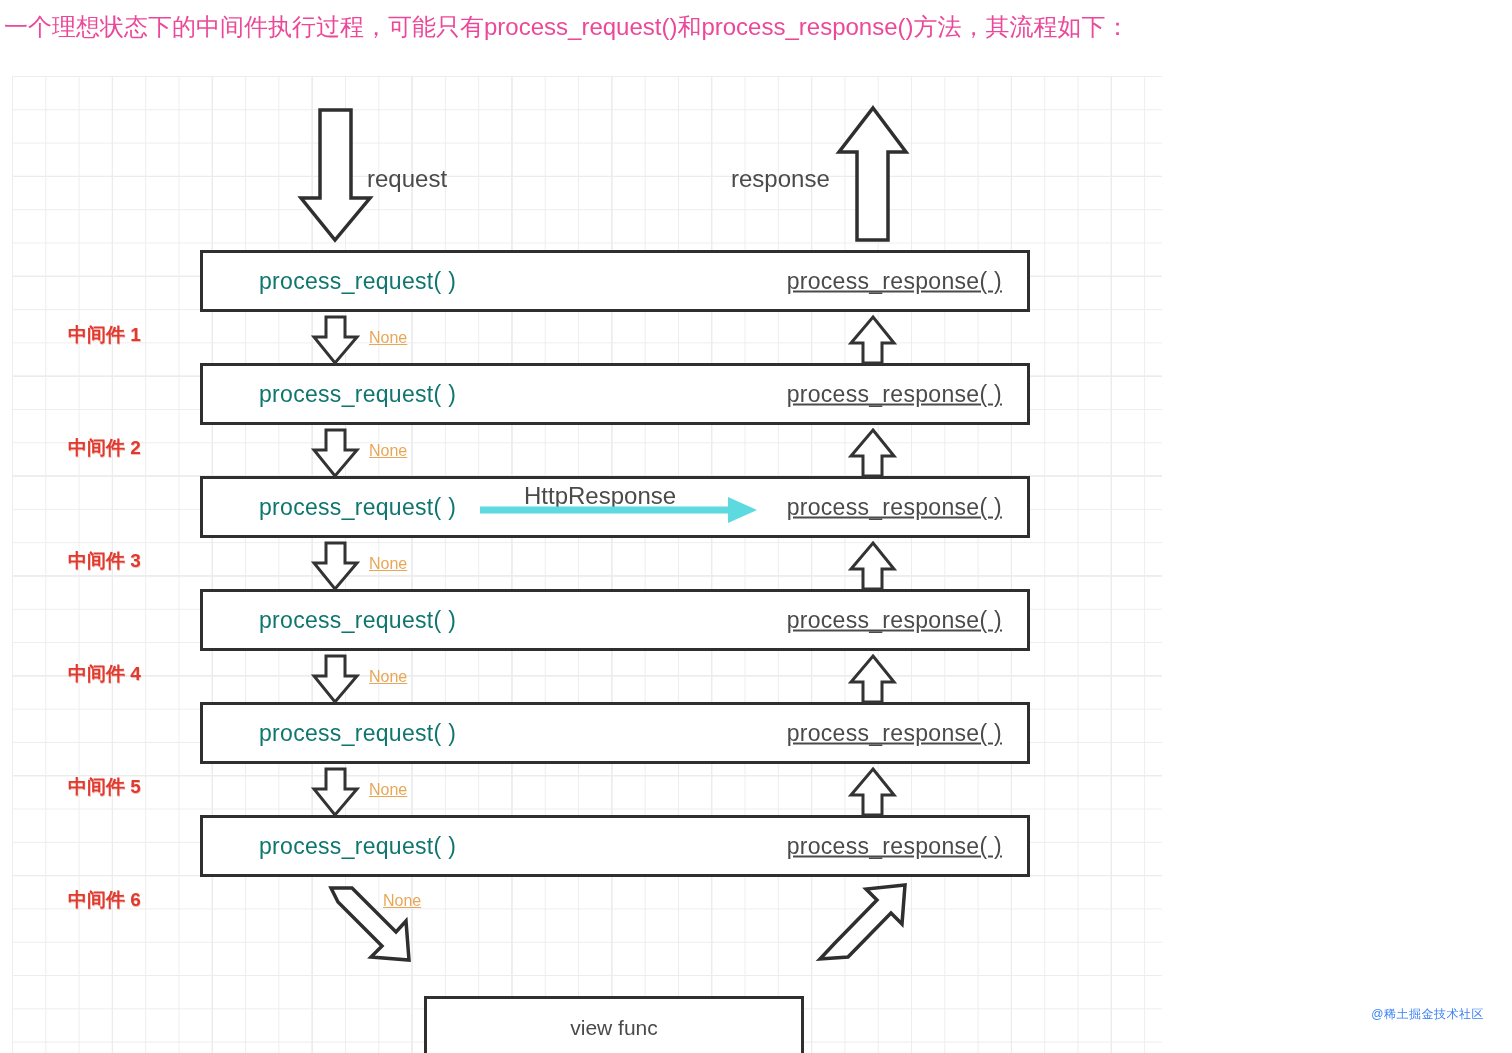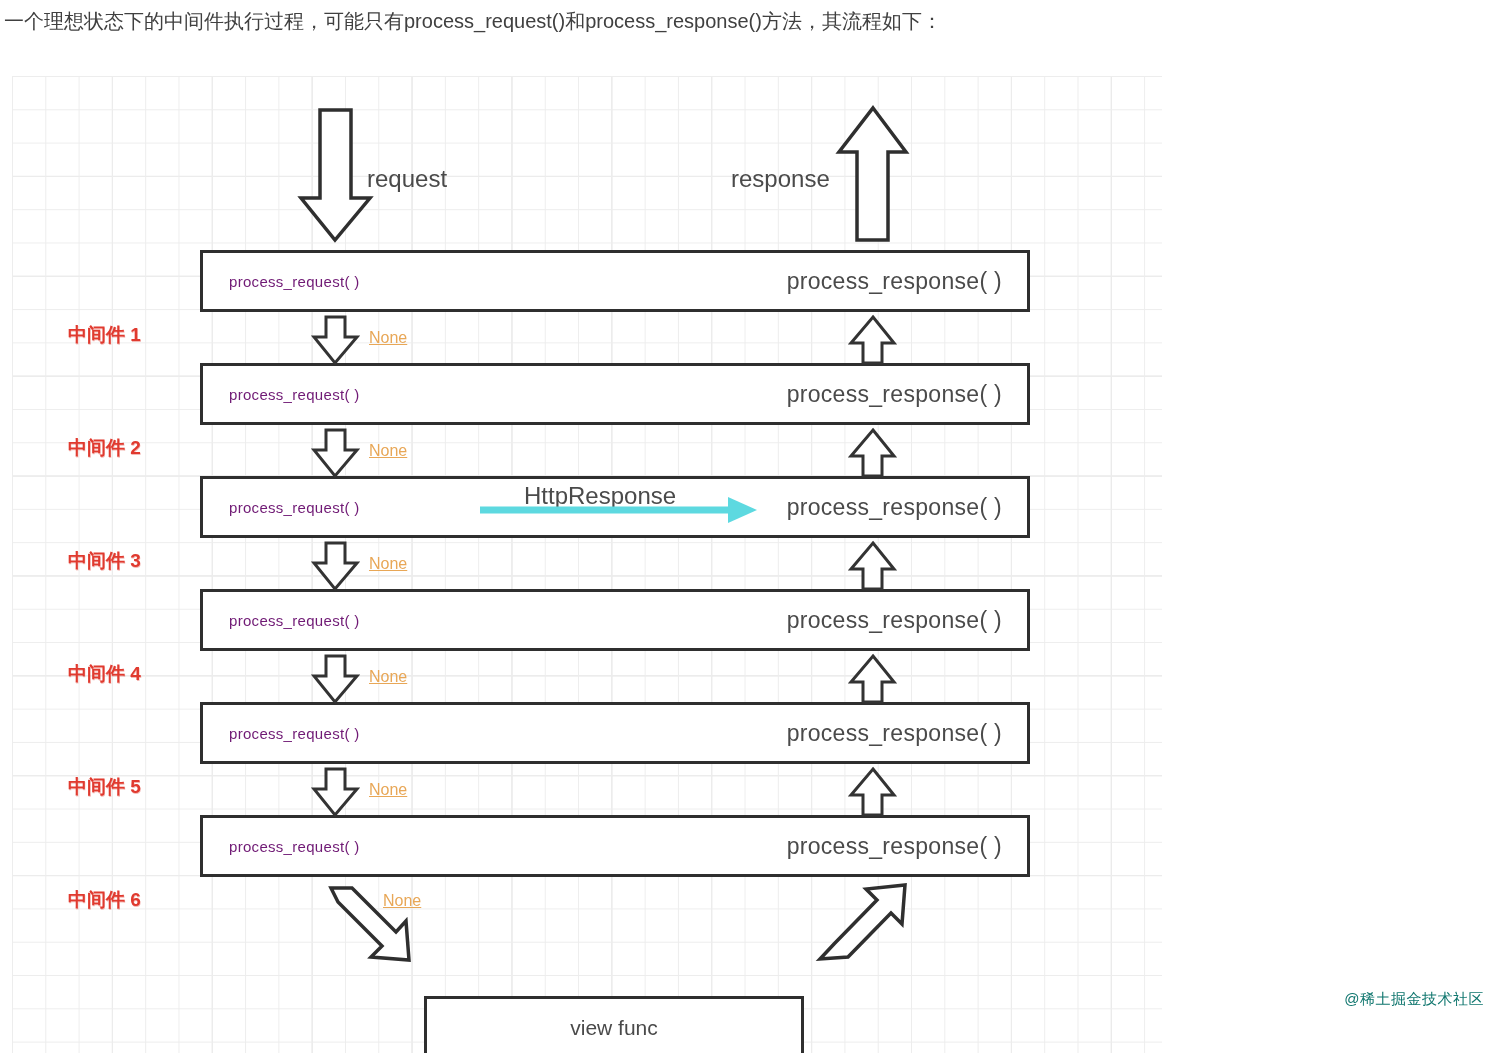--- a/index.html
+++ b/index.html
@@ -12,25 +12,25 @@
     height: 1053px;
     position: relative;
     overflow: hidden;
     font-family: "Liberation Sans", "DejaVu Sans", sans-serif;
   }
 
   
   #caption {
     position: absolute;
     left: 4px;
-    top: 4px;
+    top: 10px;
     width: 1500px;
-    font-size: 20px;
+    font-size: 24px;
     line-height: 34px;
-    color: #404040;
+    color: #ec4899;
     letter-spacing: 0px;
     white-space: nowrap;
   }
 
   
   #canvas {
     position: absolute;
     left: 0;
     top: 62px;
     width: 1512px;
@@ -69,37 +69,38 @@
     position: absolute;
     left: 200px;
     width: 830px;
     height: 62px;
     border: 3px solid #2f2f2f;
     background: #ffffff;
     box-sizing: border-box;
   }
   .mw-box .req {
     position: absolute;
-    left: 26px;
+    left: 56px;
     top: 50%;
     transform: translateY(-50%);
-    font-size: 15px;
-    color: #701a75;
+    font-size: 23px;
+    color: #0f766e;
     white-space: nowrap;
     letter-spacing: .3px;
   }
   .mw-box .resp {
     position: absolute;
     right: 25px;
     top: 50%;
     transform: translateY(-50%);
     font-size: 23px;
     color: #4a4a4a;
     white-space: nowrap;
     letter-spacing: .3px;
+    text-decoration: underline;
   }
 
   
   #viewfunc {
     position: absolute;
     left: 424px;
     top: 934px;
     width: 380px;
     height: 64px;
     border: 3px solid #2f2f2f;
@@ -149,23 +150,23 @@
     fill: #ffffff;
     stroke: #333333;
     stroke-width: 3;
     stroke-linejoin: miter;
   }
 
   
   #watermark {
     position: absolute;
     right: 28px;
-    bottom: 44px;
-    font-size: 15px;
-    color: #0f766e;
+    bottom: 30px;
+    font-size: 12px;
+    color: #3b82f6;
     white-space: nowrap;
     letter-spacing: .5px;
   }
 </style>
 </head>
 <body>
 
 <div id="caption">一个理想状态下的中间件执行过程，可能只有process_request()和process_response()方法，其流程如下：</div>
 
 <div id="canvas">

